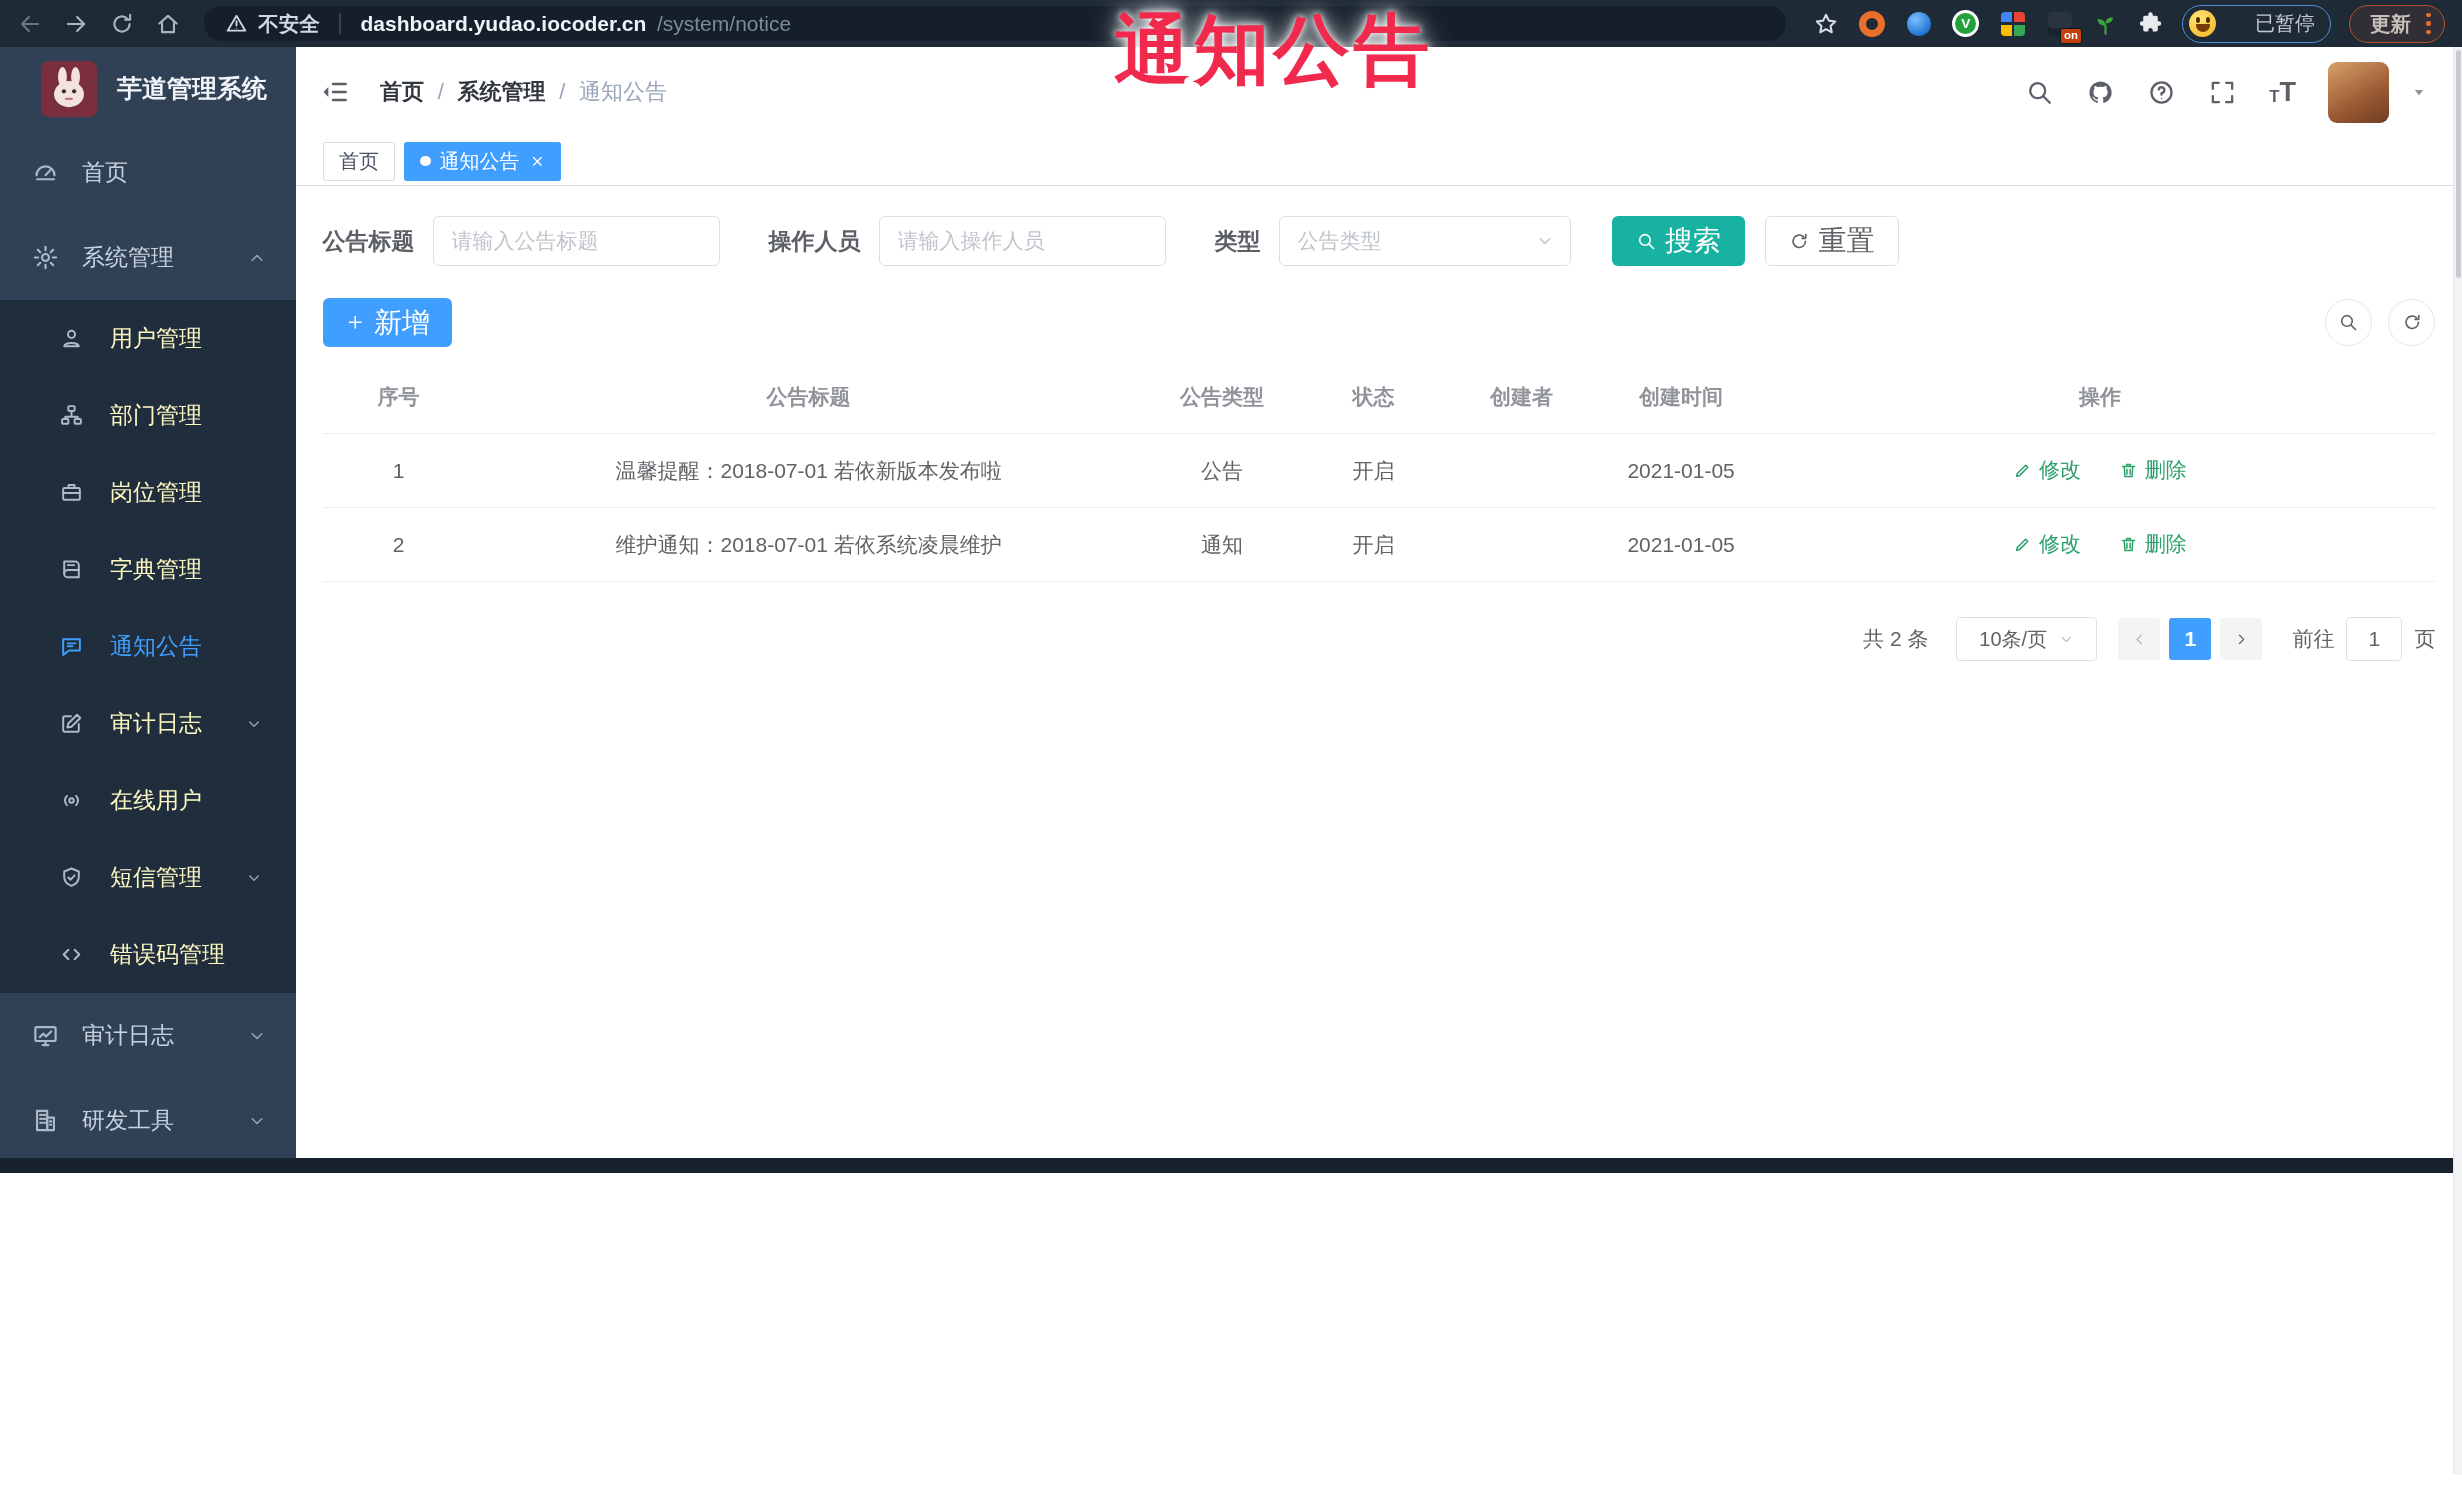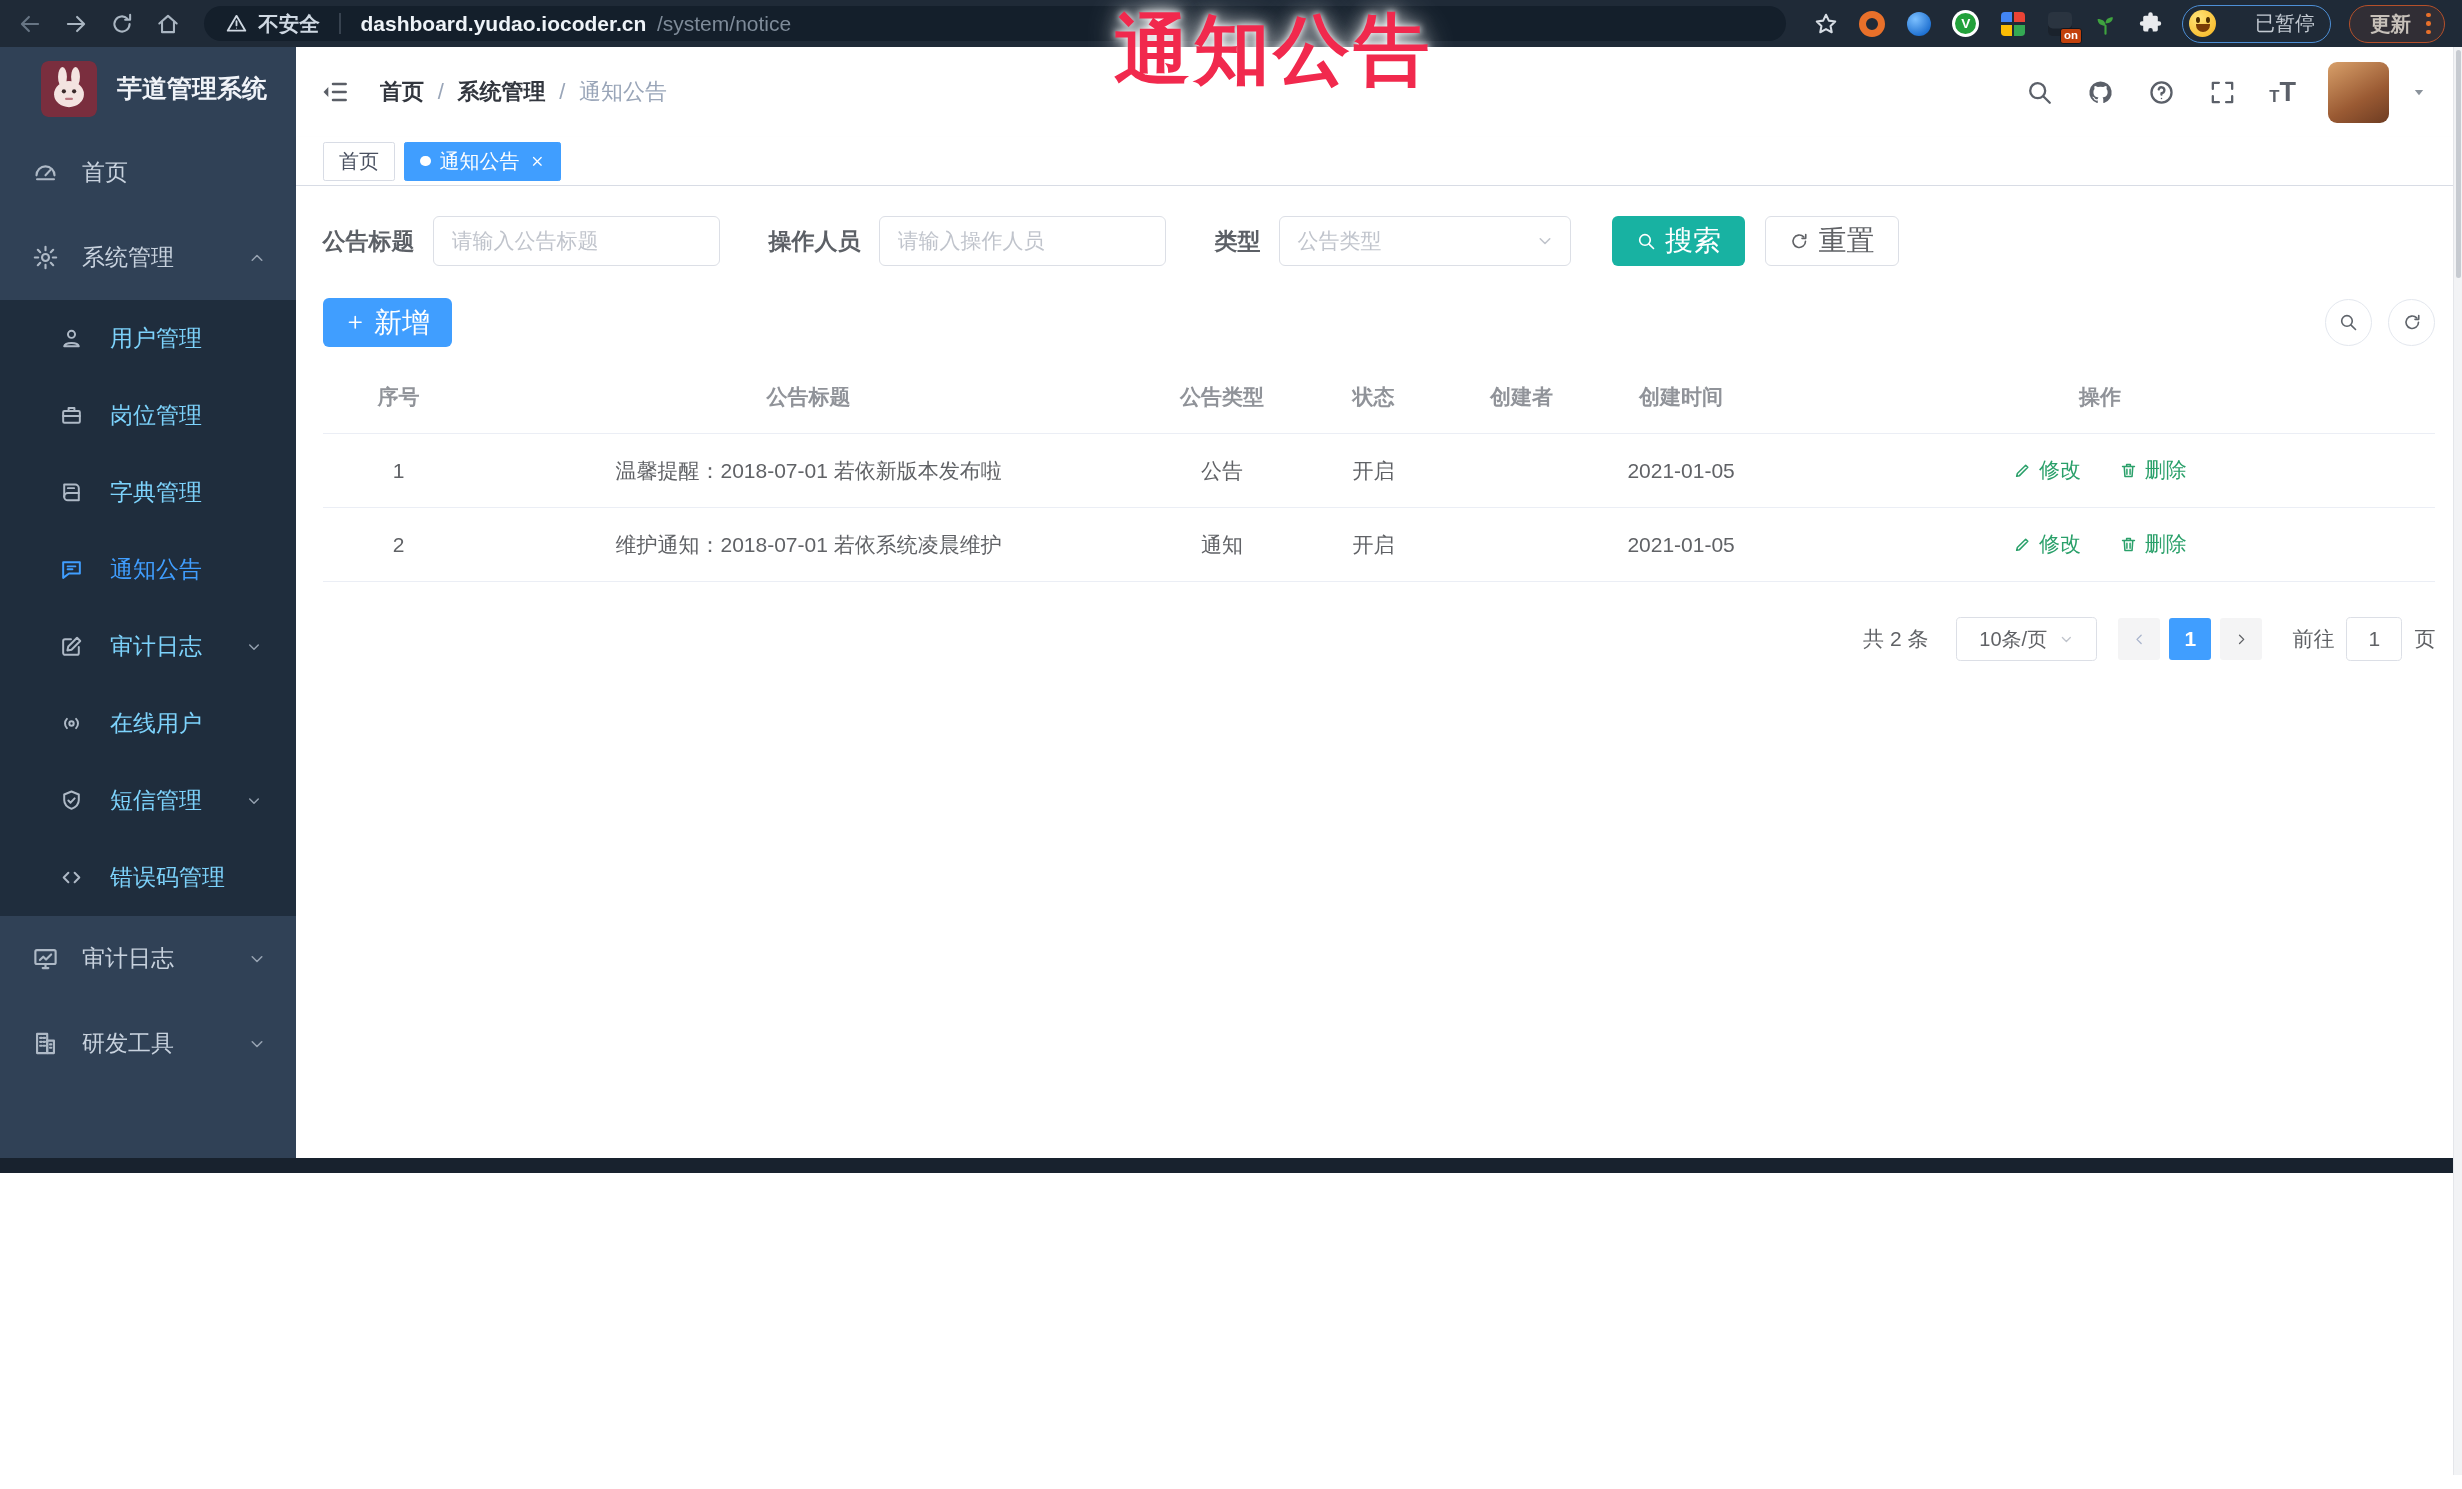--- a/index.html
+++ b/index.html
@@ -50,21 +50,21 @@
 
   
   .sidebar { width: 296px; background: #304156; flex: 0 0 auto; overflow: hidden; }
   .logo-row { height: 83px; display: flex; align-items: center; padding-left: 41px; gap: 20px; }
   .logo-img { width: 56px; height: 56px; border-radius: 7.6px; overflow: hidden; flex: 0 0 auto; }
   .logo-title { font-size: 25px; font-weight: 700; color: #f0f3f8; white-space: nowrap; }
   .menu-item { height: 85px; display: flex; align-items: center; padding: 0 29px 0 32px; color: #c8d2de; font-size: 23px; }
   .menu-item .mi { width: 27px; height: 27px; margin-right: 23px; color: #aeb9c6; flex: 0 0 auto; }
   .chev { margin-left: auto; width: 20px; height: 20px; color: #96a2b1; flex: 0 0 auto; }
   .submenu { background: #1f2d3d; }
-  .sub-item { height: 77px; display: flex; align-items: center; padding: 0 33px 0 59px; color: #7dd3fc; font-size: 23px; }
+  .sub-item { height: 77px; display: flex; align-items: center; padding: 0 33px 0 59px; color: #fef9c3; font-size: 23px; }
   .sub-item .mi { width: 25px; height: 25px; margin-right: 26px; color: #aeb9c6; flex: 0 0 auto; }
   .sub-item .chev { width: 18px; height: 18px; }
   .sub-item.active { color: #409eff; }
   .sub-item.active .mi { color: #409eff; }
 
   
   .main { flex: 1; display: flex; flex-direction: column; background: #fff; min-width: 0; }
   .navbar { height: 90px; display: flex; align-items: center; padding: 0 33px 0 23px; background: #fff; }
   .hamburger { width: 32px; height: 32px; color: #5a5e66; flex: 0 0 auto; }
   .crumbs { margin-left: 29px; display: flex; align-items: center; gap: 13.7px; font-size: 22px; }
@@ -284,20 +284,31 @@
 
     <div class="submenu">
       <div class="sub-item">
         <span class="mi">
             <svg viewBox="0 0 24 24" fill="none" stroke="currentColor" stroke-width="1.9" stroke-linecap="round" stroke-linejoin="round">
               <circle cx="12" cy="8" r="3.4"></circle>
               <path d="M5 19.5c1-4.2 13-4.2 14 0z"></path>
             </svg>
           </span>
         <span>用户管理</span>
+      </div>
+      <div class="sub-item">
+        <span class="mi">
+            <svg viewBox="0 0 24 24" fill="none" stroke="currentColor" stroke-width="1.9" stroke-linecap="round" stroke-linejoin="round">
+              <rect x="9" y="3" width="6" height="4.6" rx="0.8"></rect>
+              <rect x="3" y="15.4" width="6" height="4.6" rx="0.8"></rect>
+              <rect x="15" y="15.4" width="6" height="4.6" rx="0.8"></rect>
+              <path d="M12 7.6v4M6 15.4v-2.3h12v2.3"></path>
+            </svg>
+          </span>
+        <span>部门管理</span>
       </div>
       <div class="sub-item">
         <span class="mi">
             <svg viewBox="0 0 24 24" fill="none" stroke="currentColor" stroke-width="1.9" stroke-linecap="round" stroke-linejoin="round">
               <rect x="4" y="7.6" width="16" height="11.4" rx="1.2"></rect>
               <path d="M9.2 7.6V4.8h5.6v2.8M4 12.4h16"></path>
             </svg>
           </span>
         <span>岗位管理</span>
       </div>

